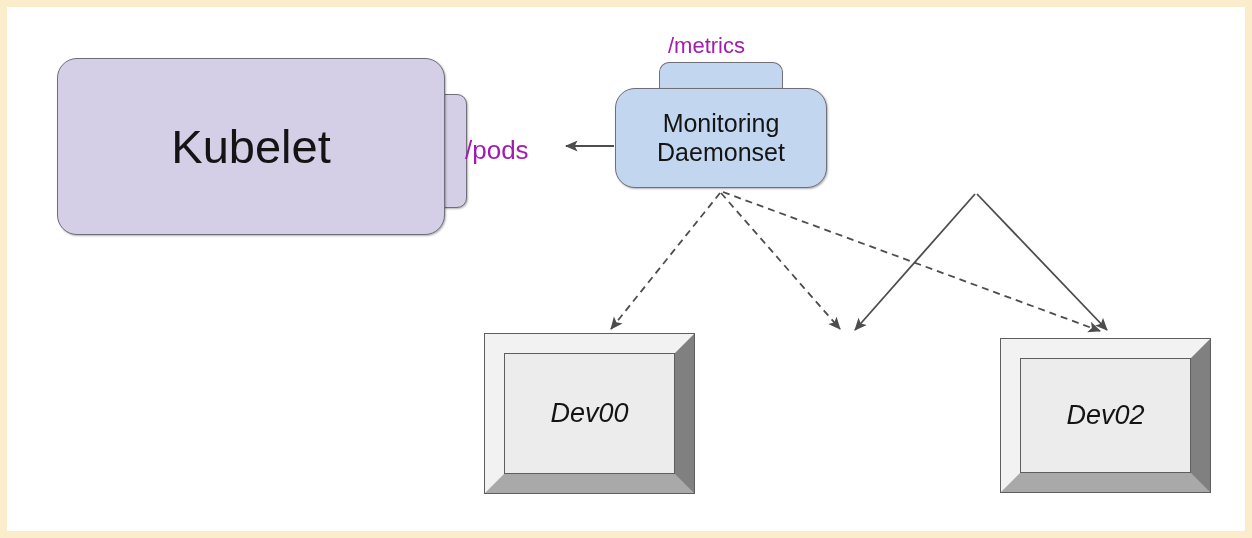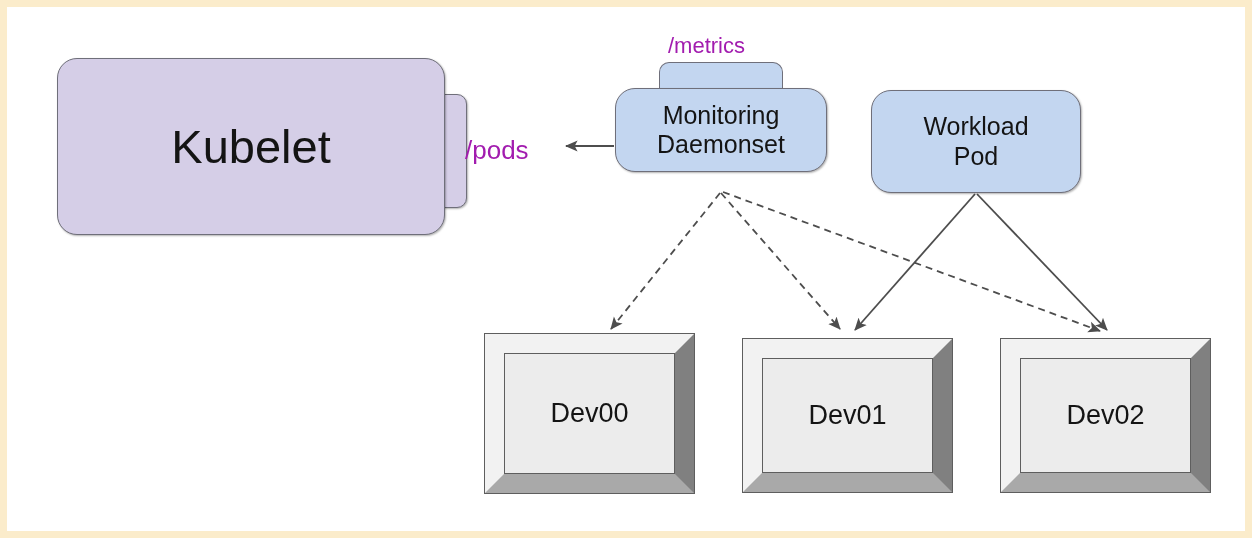--- a/index.html
+++ b/index.html
@@ -102,20 +102,21 @@
     box-sizing: border-box;
     pointer-events: none;
   }
   .device .dev-label {
     position: absolute;
     inset: 20px;
     display: flex;
     align-items: center;
     justify-content: center;
     color: #141414;
+    font-style: italic;
   }
   svg.links {
     position: absolute;
     left: 0; top: 0;
     width: 1238px;
     height: 524px;
     overflow: visible;
     pointer-events: none;
   }
 </style>
@@ -150,43 +151,33 @@
     <div class="node pod pod-purple" style="left:50px; top:51px; width:388px; height:177px; font-size:47px;">
       <span class="pod-label">Kubelet</span>
     </div>
 
     <div class="edge-label" style="left:458px; top:128px; font-size:26px;">/pods</div>
 
     <div class="edge-label" style="left:661px; top:26px; font-size:22px;">/metrics</div>
 
     <div class="tab-top" style="position:absolute; left:652px; top:55px; width:122px; height:33px;"></div>
 
-    <div class="node pod pod-blue" style="left:608px; top:81px; width:212px; height:84px; font-size:25px;">
+    <div class="node pod pod-blue" style="left:608px; top:81px; width:212px; height:100px; font-size:25px;">
       <span class="pod-label">Monitoring
 Daemonset</span>
     </div>
 
-    <div class="node pod pod-blue" style="left:864px; top:83px; width:210px; height:103px; font-size:25px;">
-      <span class="pod-label">Workload
-Pod</span>
-    </div>
 
     <div class="device" style="left:477px; top:326px; width:211px; height:161px;">
       <div class="bevel"></div>
       <div class="outline"></div>
       <div class="inner-outline"></div>
       <div class="dev-label" style="font-size:27px;">Dev00</div>
     </div>
 
-    <div class="device" style="left:735px; top:331px; width:211px; height:155px;">
-      <div class="bevel"></div>
-      <div class="outline"></div>
-      <div class="inner-outline"></div>
-      <div class="dev-label" style="font-size:27px;">Dev01</div>
-    </div>
 
     <div class="device" style="left:993px; top:331px; width:211px; height:155px;">
       <div class="bevel"></div>
       <div class="outline"></div>
       <div class="inner-outline"></div>
       <div class="dev-label" style="font-size:27px;">Dev02</div>
     </div>
 
   </div>
 </div>

